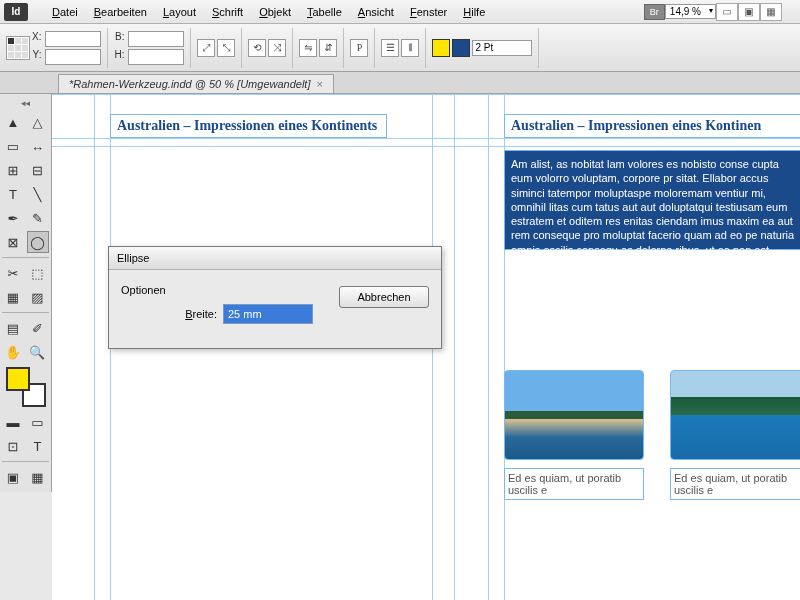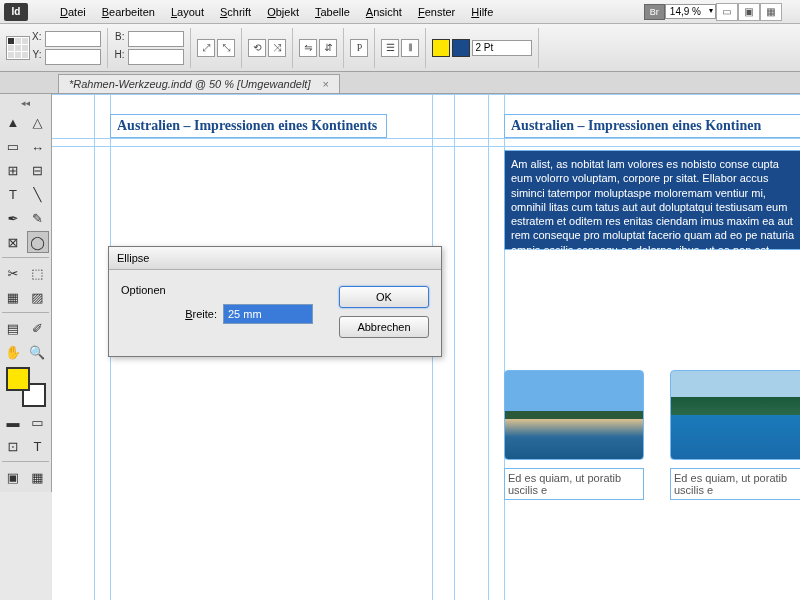--- a/index.html
+++ b/index.html
@@ -1,20 +1,20 @@
 <!DOCTYPE html>
 <html><head>
 <meta charset="utf-8">
 <style>
 * { margin: 0; padding: 0; box-sizing: border-box; font-family: Tahoma, sans-serif; font-size: 11px; }
 body { background: #e8e8e8; overflow: hidden; width: 800px; height: 600px; position: relative; }
 
 
 .menubar { height: 24px; background: linear-gradient(#f5f5f5, #e5e5e5); display: flex; align-items: center; padding-left: 4px; border-bottom: 1px solid #b0b0b0; gap: 0; }
-.id-logo { width: 24px; height: 18px; background: #3a3a3a; color: #fff; display: flex; align-items: center; justify-content: center; font-weight: bold; font-size: 10px; margin-right: 24px; border-radius: 2px; }
+.id-logo { width: 24px; height: 18px; background: #3a3a3a; color: #fff; display: flex; align-items: center; justify-content: center; font-weight: bold; font-size: 10px; margin-right: 16px; border-radius: 2px; }
 .menu-item { padding: 3px 8px; cursor: default; }
 .menu-item u { text-decoration: underline; }
 .menubar-right { margin-left: auto; display: flex; align-items: center; padding-right: 18px; }
 .br-badge { background: #888; color: #fff; padding: 2px 5px; font-size: 9px; border: 1px solid #666; }
 .zoom-combo { border: 1px solid #999; background: #fff; padding: 1px 14px 1px 4px; font-size: 10px; position: relative; }
 .zoom-combo::after { content: "▾"; position: absolute; right: 2px; font-size: 8px; }
 .icon-btn { width: 22px; height: 18px; border: 1px solid #aaa; background: #fff; display: inline-flex; align-items: center; justify-content: center; font-size: 10px; color: #555; }
 
 
 .controlbar { height: 48px; background: linear-gradient(#f5f5f5, #e0e0e0); border-bottom: 1px solid #a0a0a0; display: flex; align-items: center; padding: 0 6px; gap: 6px; }
@@ -24,21 +24,21 @@
 .ref-grid div.sel { background: #333; }
 .xy-fields { display: grid; grid-template-columns: auto auto; gap: 2px 4px; }
 .xy-label { font-size: 10px; color: #333; text-align: right; }
 .xy-input { width: 56px; height: 16px; border: 1px solid #999; background: #fff; font-size: 10px; padding: 0 2px; }
 .tool-sq { width: 18px; height: 18px; border: 1px solid #999; background: #fff; display: inline-flex; align-items: center; justify-content: center; font-size: 10px; color: #444; }
 .swatch { width: 18px; height: 18px; border: 1px solid #333; }
 .stroke-combo { width: 60px; height: 16px; border: 1px solid #999; background: #fff; font-size: 10px; padding: 0 2px; }
 
 
 .tabbar { height: 22px; background: #d8d8d8; border-bottom: 1px solid #a0a0a0; display: flex; align-items: flex-end; padding-left: 58px; }
-.tab { background: #eaeaea; border: 1px solid #a0a0a0; border-bottom: none; padding: 3px 10px; font-size: 10px; font-style: italic; color: #333; display: flex; align-items: flex-start; gap: 12px; }
+.tab { background: #eaeaea; border: 1px solid #a0a0a0; border-bottom: none; padding: 3px 10px; font-size: 10px; font-style: italic; color: #333; display: flex; align-items: flex-start; gap: 6px; }
 .tab .close { font-style: normal; color: #777; cursor: default; }
 
 
 .toolpanel { position: absolute; left: 0; top: 94px; width: 52px; background: #e3e3e3; border-right: 1px solid #a0a0a0; padding: 4px 2px; }
 .toolpanel .double-arrow { text-align: center; color: #666; font-size: 9px; margin-bottom: 3px; }
 .tools-grid { display: grid; grid-template-columns: 1fr 1fr; gap: 2px; }
 .tool { width: 22px; height: 22px; display: flex; align-items: center; justify-content: center; border: 1px solid transparent; font-size: 13px; color: #333; cursor: default; }
 .tool.selected { background: #c8c8c8; border: 1px solid #888; }
 .tool-sep { grid-column: 1 / -1; height: 1px; background: #b0b0b0; margin: 2px 0; }
 .fg-bg { position: relative; width: 40px; height: 40px; margin: 4px auto; }
@@ -238,17 +238,16 @@
   <div class="dialog-titlebar">Ellipse</div>
   <div class="dialog-body">
     <div class="dialog-options">
       <div class="opt-title">Optionen</div>
       <div class="opt-row">
         <span class="opt-label"><u>B</u>reite:</span>
         <input class="opt-input selected" value="25 mm" style="">
       </div>
     </div>
     <div class="dialog-buttons">
-      <button class="dlg-btn primary">OK</button>
       <button class="dlg-btn">Abbrechen</button>
     </div>
   </div>
 </div>
 
 </body></html>

